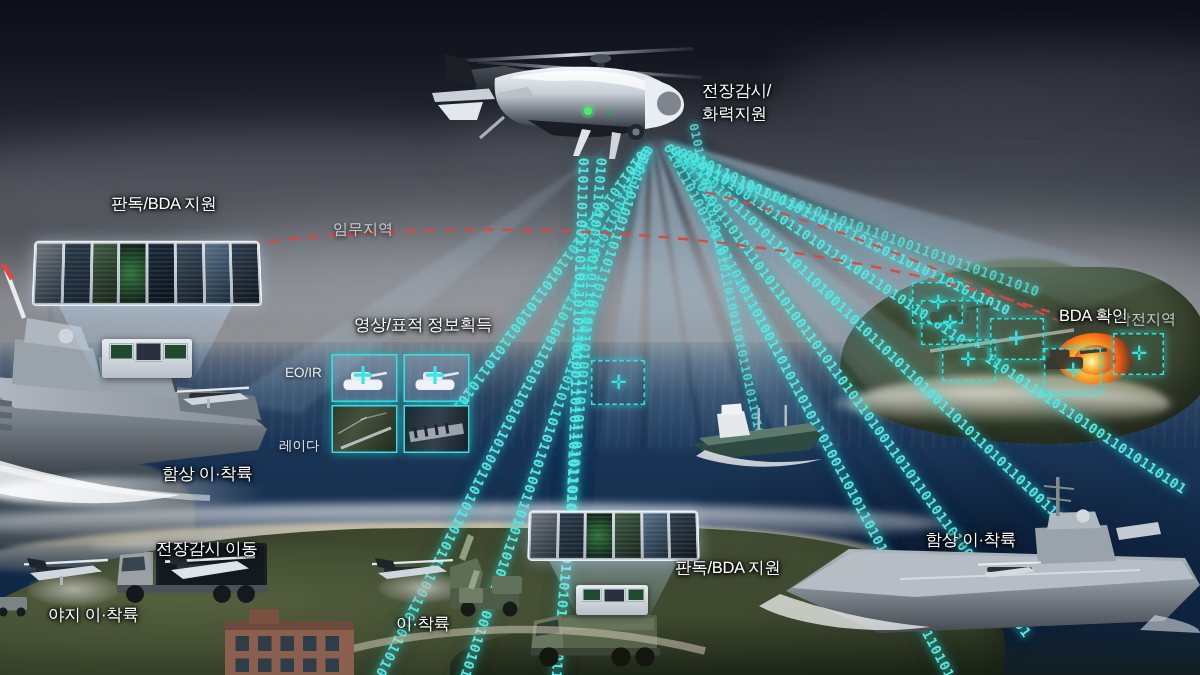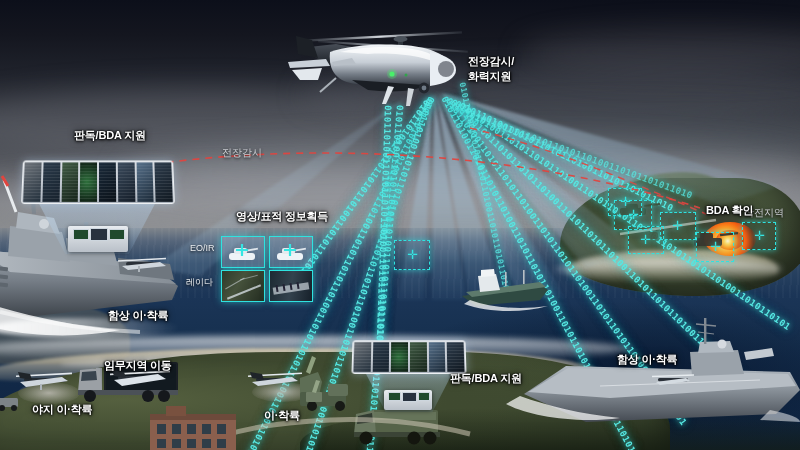--- a/index.html
+++ b/index.html
@@ -129,21 +129,21 @@
     transform-origin:0 50%;
     user-select:none;
   }
 
   
   .lbl{
     position:absolute;white-space:nowrap;user-select:none;
     font-family:"Liberation Sans","DejaVu Sans",sans-serif;
   }
   .lbl-white{
-    color:#ffffff;font-weight:700;font-size:11px;letter-spacing:-.2px;
+    color:#ffffff;font-weight:400;font-size:11px;letter-spacing:-.2px;
     text-shadow:0 1px 3px rgba(0,0,0,.95),0 0 7px rgba(0,0,0,.8),
                 -1px 0 2px rgba(0,0,0,.8),1px 0 2px rgba(0,0,0,.8);
   }
   .lbl-gray{
     color:#c9ccd1;font-weight:400;font-size:10px;
     text-shadow:0 1px 3px rgba(0,0,0,.9);
   }
   .lbl-sub{
     color:#e9ecef;font-weight:400;font-size:9px;
     text-shadow:0 1px 3px rgba(0,0,0,.95);
@@ -696,35 +696,35 @@
     <path d="M2,176 L8,186" stroke="#e0453f" stroke-width="3"></path>
   </svg>
 
   <div class="lbl lbl-white lbl-2line" style="left:468px;top:54px;">
     <div>전장감시/</div>
     <div>화력지원</div>
   </div>
 
   <div class="lbl lbl-white" style="left:74px;top:128px;">판독/BDA 지원</div>
 
-  <div class="lbl lbl-gray" style="left:222px;top:146px;">전장감시</div>
+  <div class="lbl lbl-gray" style="left:222px;top:146px;">임무지역</div>
 
   <div class="lbl lbl-gray" style="left:744px;top:178px;margin-top:28px;">작전지역</div>
 
   <div class="lbl lbl-white" style="left:706px;top:203px;">BDA 확인</div>
 
   <div class="lbl lbl-white" style="left:236px;top:209px;">영상/표적 정보획득</div>
 
   <div class="lbl lbl-sub" style="left:190px;top:243px;">EO/IR</div>
 
-  <div class="lbl lbl-sub" style="left:186px;top:276px;">레이다</div>
+  <div class="lbl lbl-sub" style="left:186px;top:291px;">레이다</div>
 
   <div class="lbl lbl-white" style="left:108px;top:308px;">함상 이·착륙</div>
 
-  <div class="lbl lbl-white" style="left:104px;top:358px;">임무지역 이동</div>
+  <div class="lbl lbl-white" style="left:104px;top:358px;">전장감시 이동</div>
 
   <div class="lbl lbl-white" style="left:32px;top:402px;">야지 이·착륙</div>
 
   <div class="lbl lbl-white" style="left:264px;top:408px;">이·착륙</div>
 
   <div class="lbl lbl-white" style="left:450px;top:371px;">판독/BDA 지원</div>
 
   <div class="lbl lbl-white" style="left:617px;top:352px;">함상 이·착륙</div>
 
 </div>

